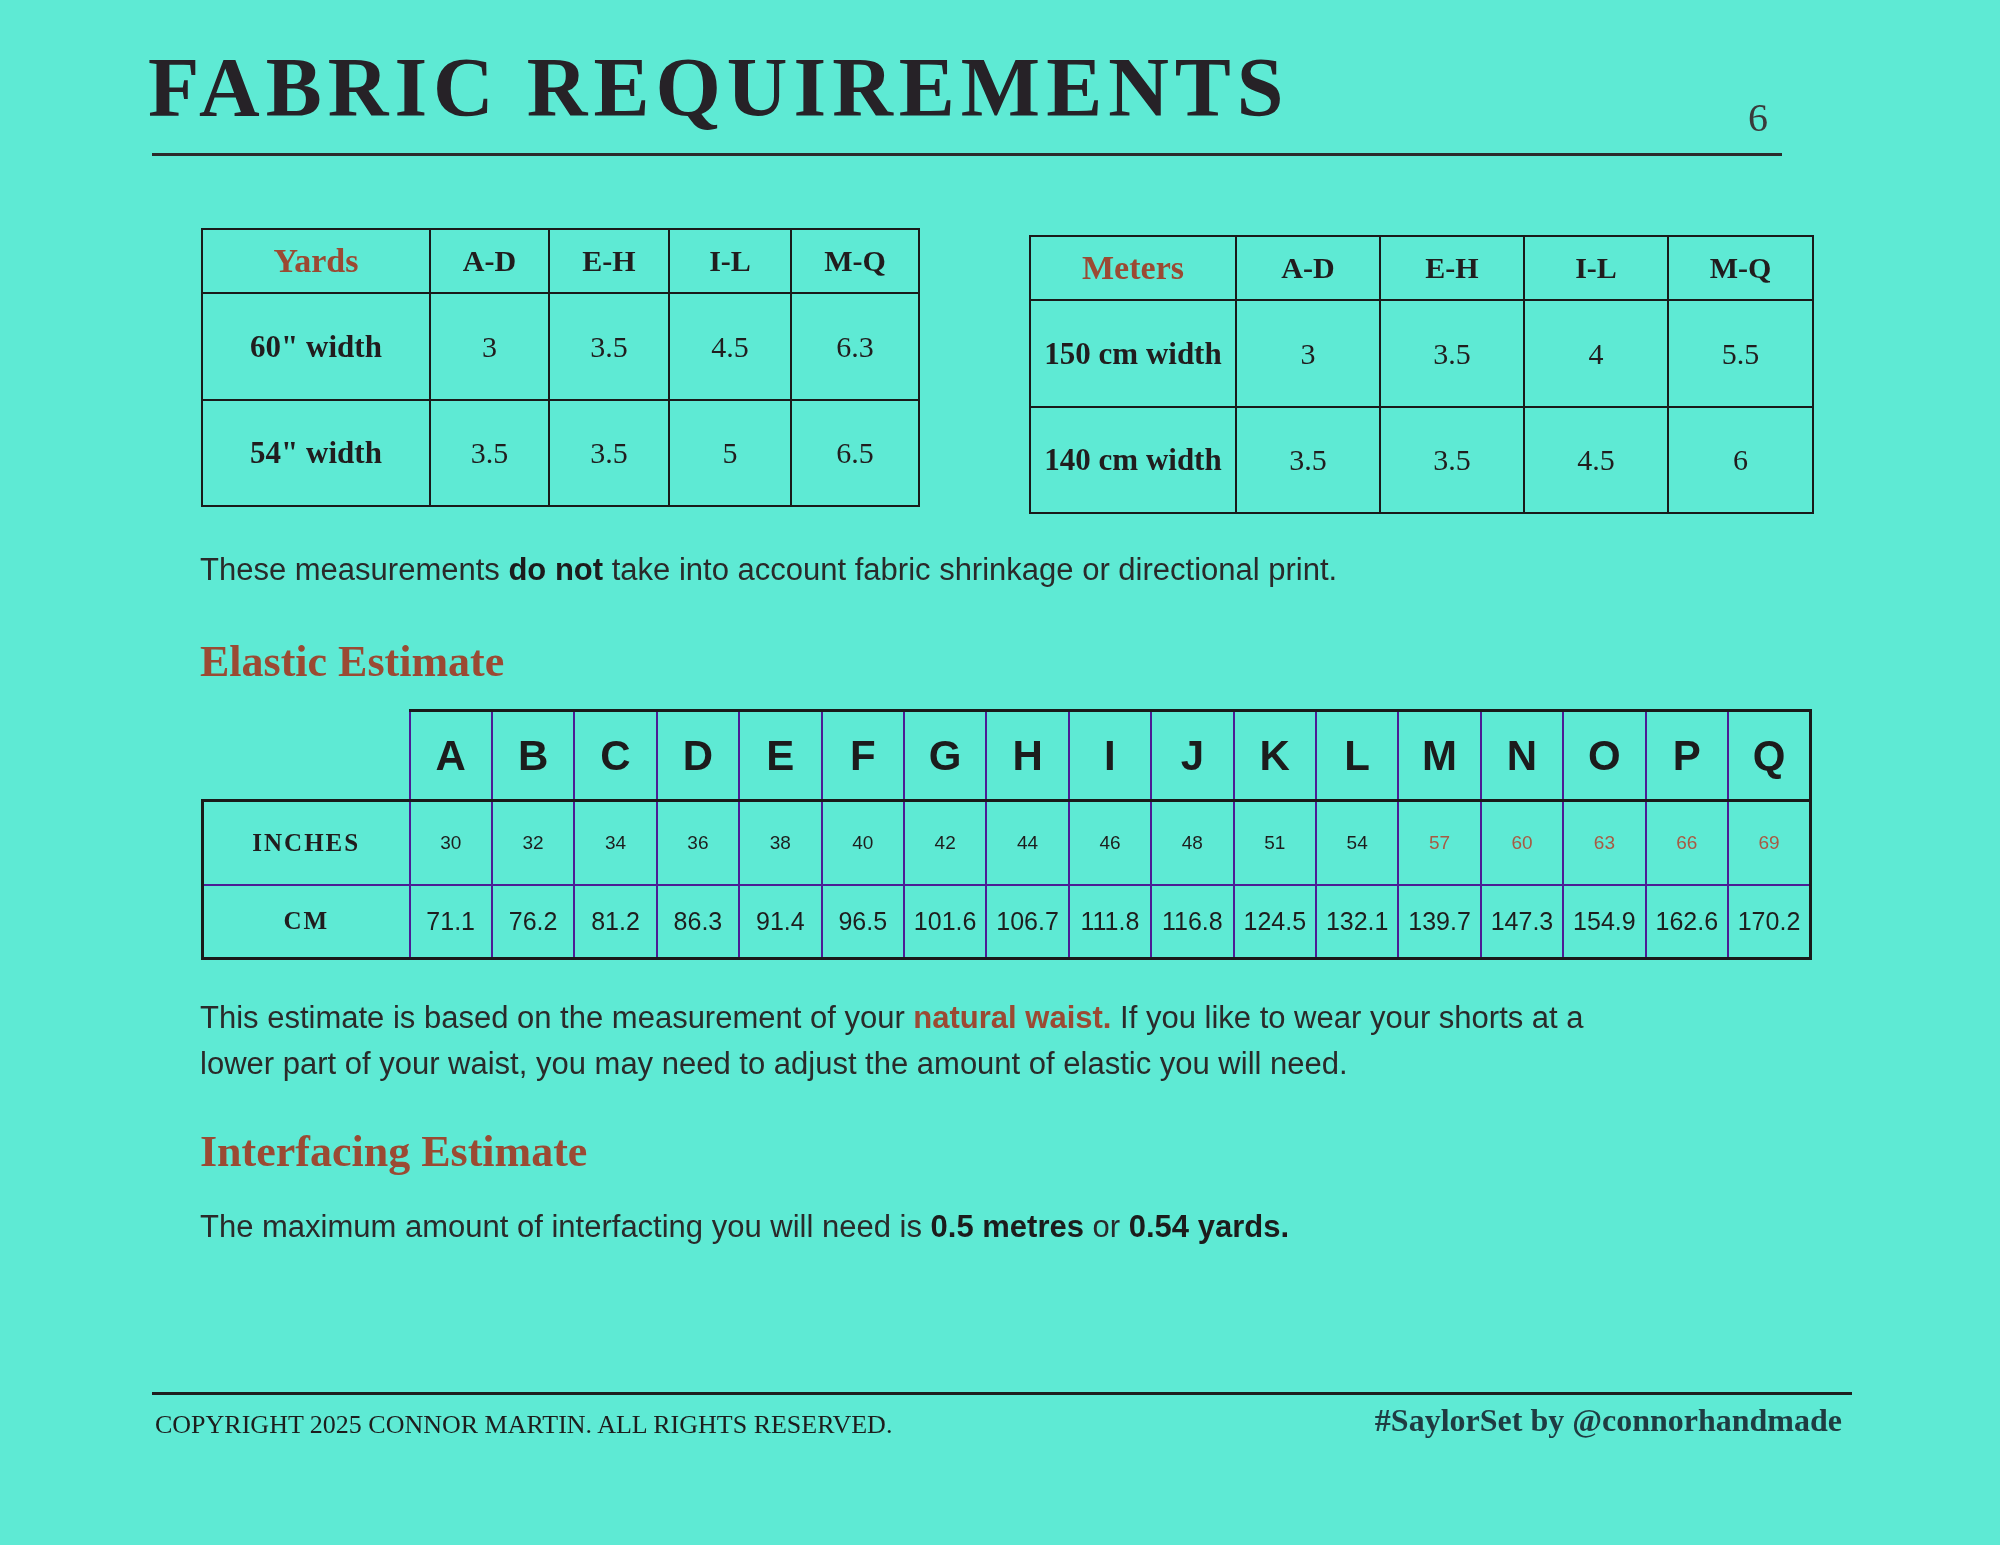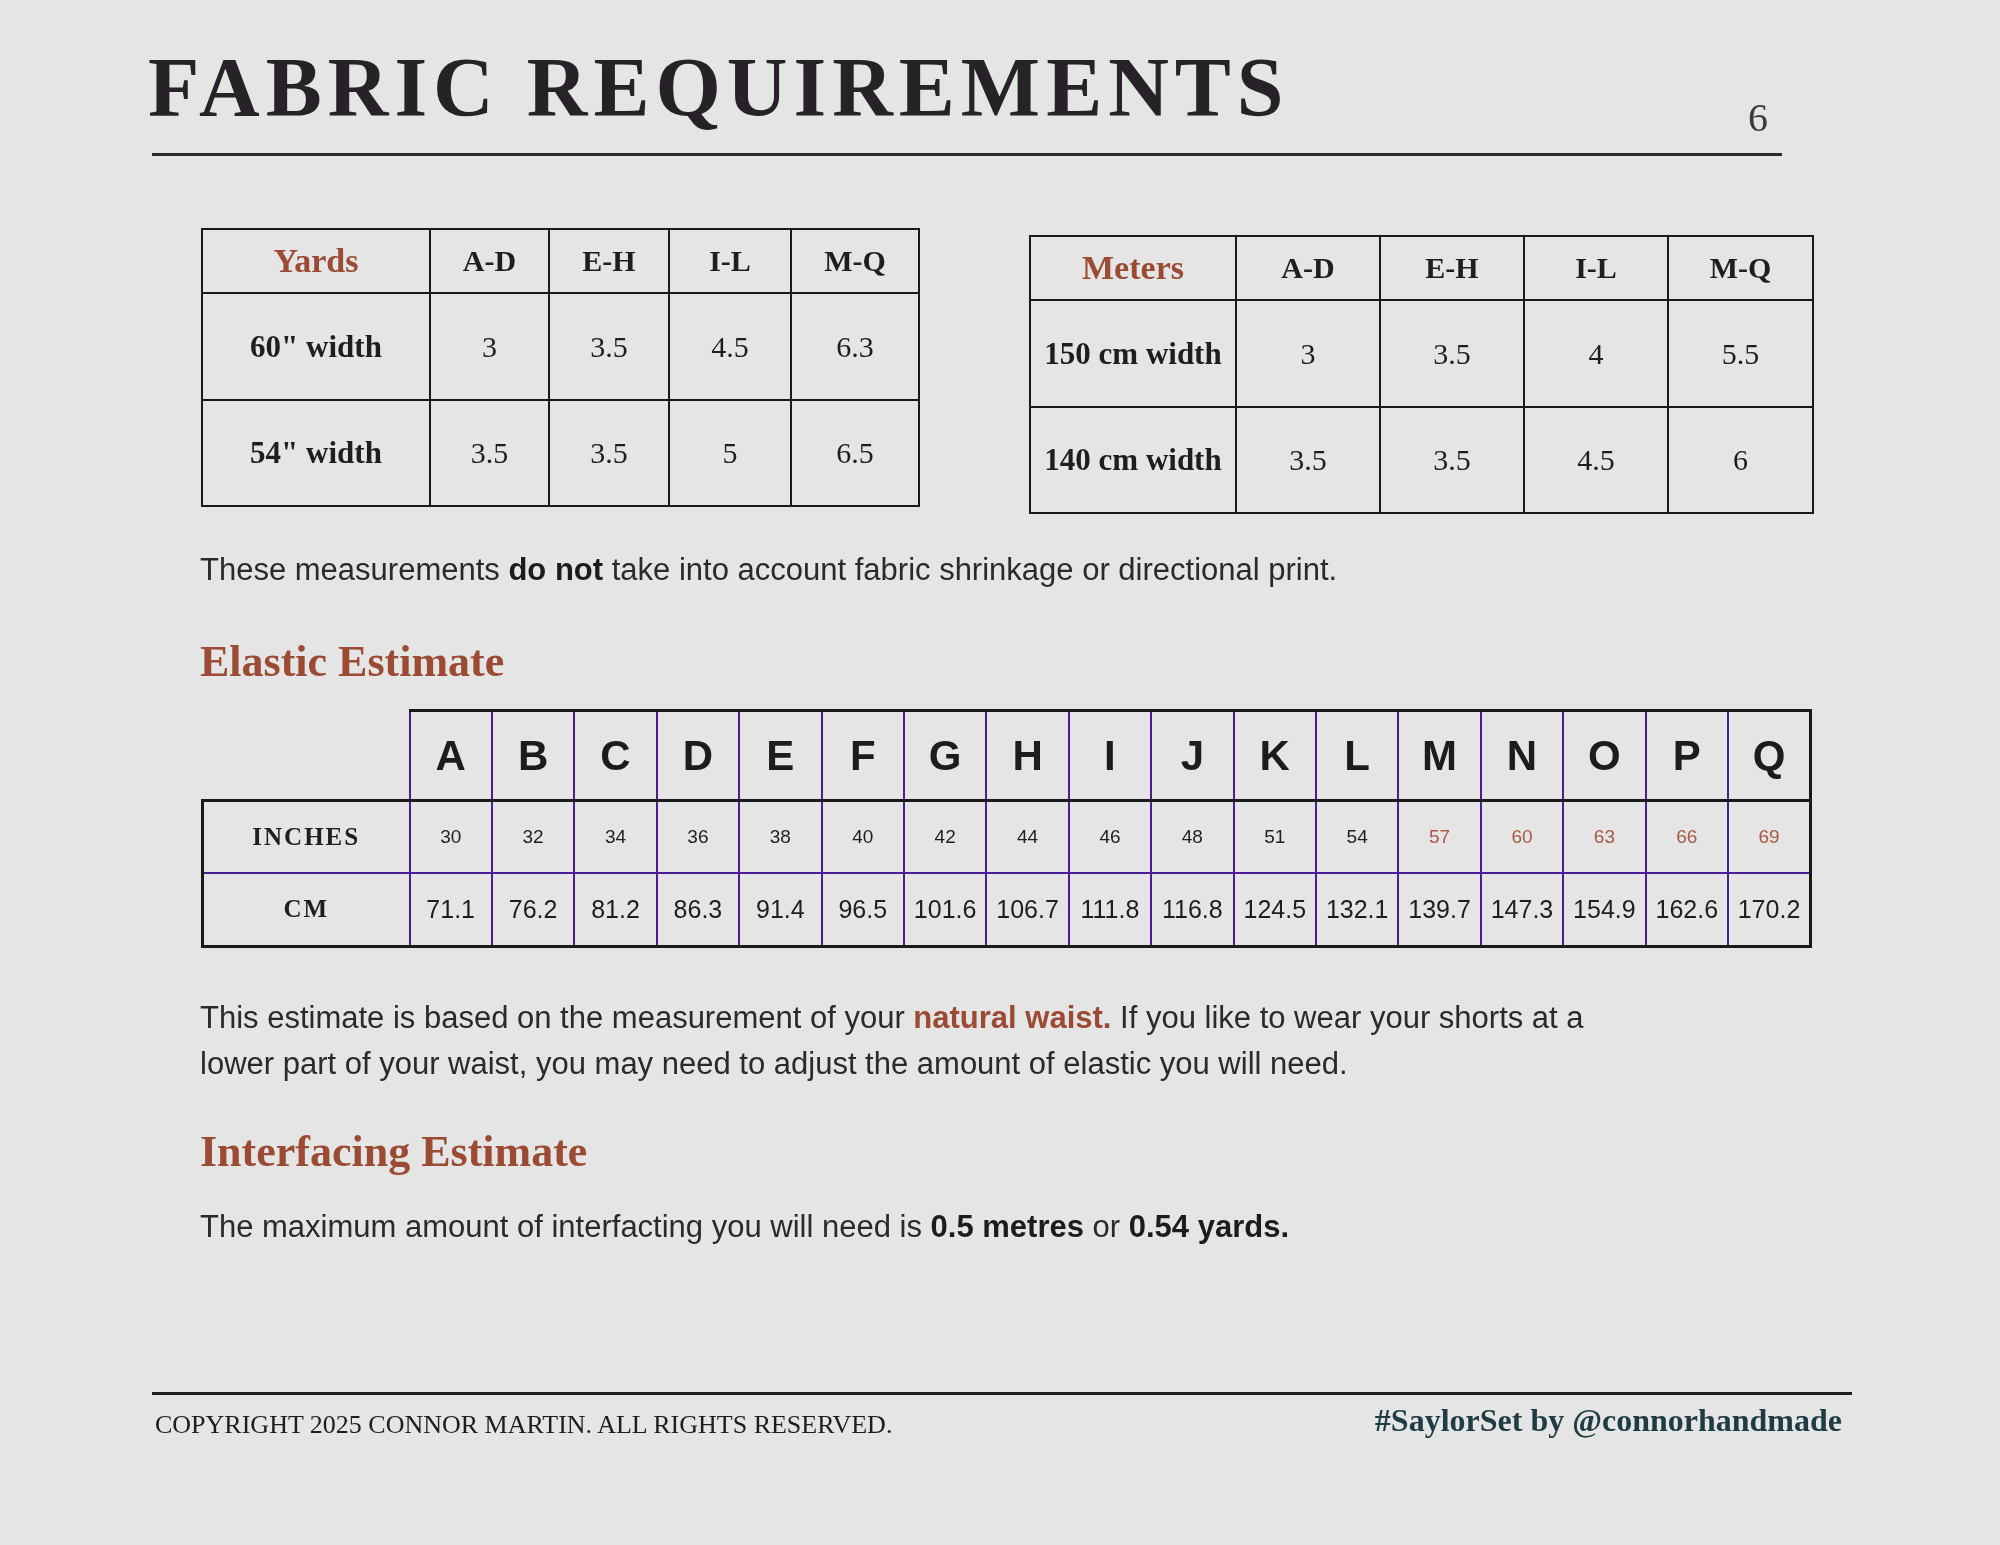--- a/index.html
+++ b/index.html
@@ -1,19 +1,19 @@
 <!DOCTYPE html>
 <html><head>
 <meta charset="utf-8">
 <style>
   html,body{margin:0;padding:0;background:#ffffff;}
   .page{
     position:relative;
     width:2000px;height:1545px;
-    background:#e5e5e5;
+    background:#5eead4;
     font-family:"Liberation Sans",sans-serif;
     color:#211d1e;
     overflow:hidden;
   }
   
   .title{
     position:absolute;left:148px;top:44px;
     font-family:"Liberation Serif",serif;font-weight:700;
     font-size:84px;line-height:88px;letter-spacing:6px;
     color:#262227;white-space:nowrap;
@@ -72,21 +72,21 @@
   #elastic-table{
     position:absolute;left:201px;top:709px;width:1611px;
     border-collapse:collapse;table-layout:fixed;
   }
   #elastic-table th,#elastic-table td{
     border:2px solid #4c1d95;text-align:center;vertical-align:middle;padding:0;
     overflow:hidden;
   }
   #elastic-table td.spacer{border:none;width:206px;}
   #elastic-header-row{height:90px;}
-  #elastic-inches-row{height:72px;}
+  #elastic-inches-row{height:84px;}
   #elastic-cm-row{height:74px;}
   #elastic-table th.size-head{
     font-family:"Liberation Sans",sans-serif;font-weight:700;font-size:42px;
     border-top:3px solid #1a1a1a;color:#1c1c1c;
   }
   #elastic-table td.lab{
     font-family:"Liberation Serif",serif;font-weight:700;font-size:25px;
     letter-spacing:2px;border-left:3px solid #1a1a1a;
   }
   #elastic-inches-row td{border-top:3px solid #1a1a1a;}

